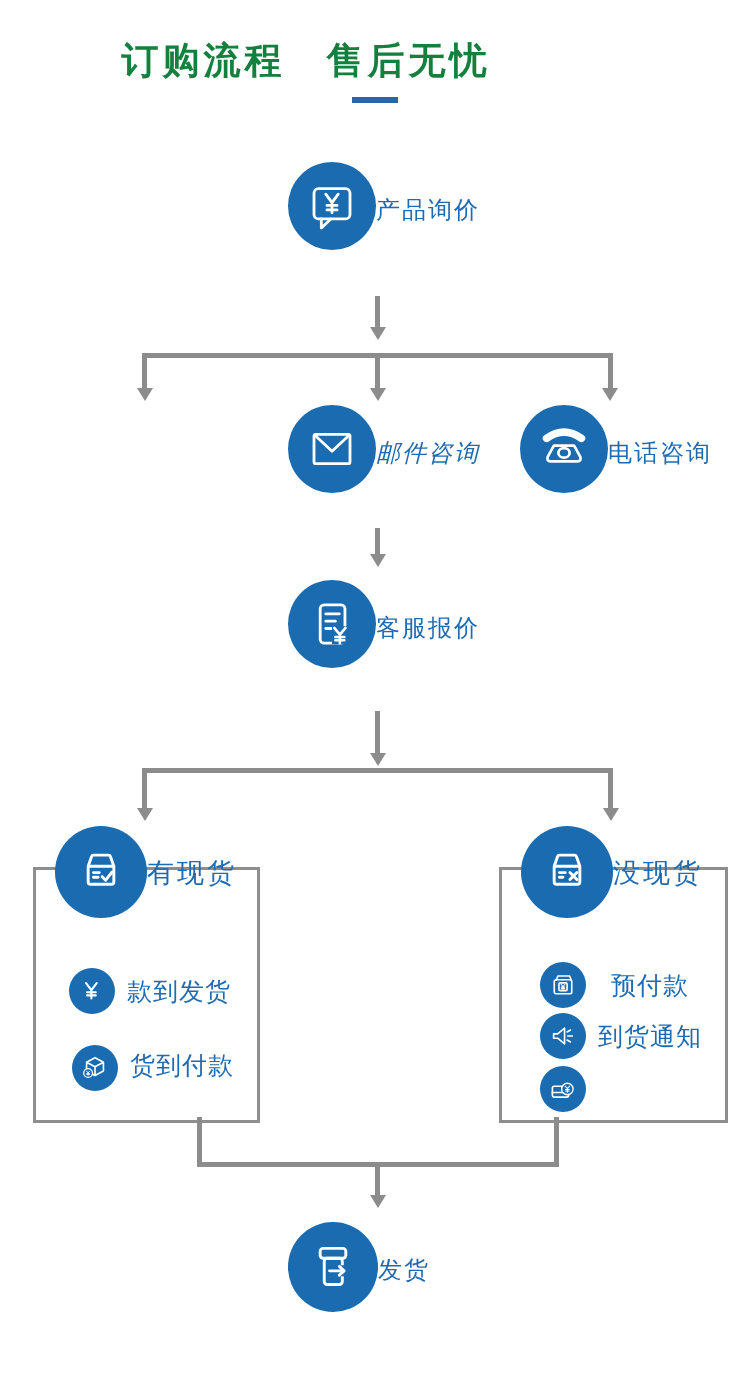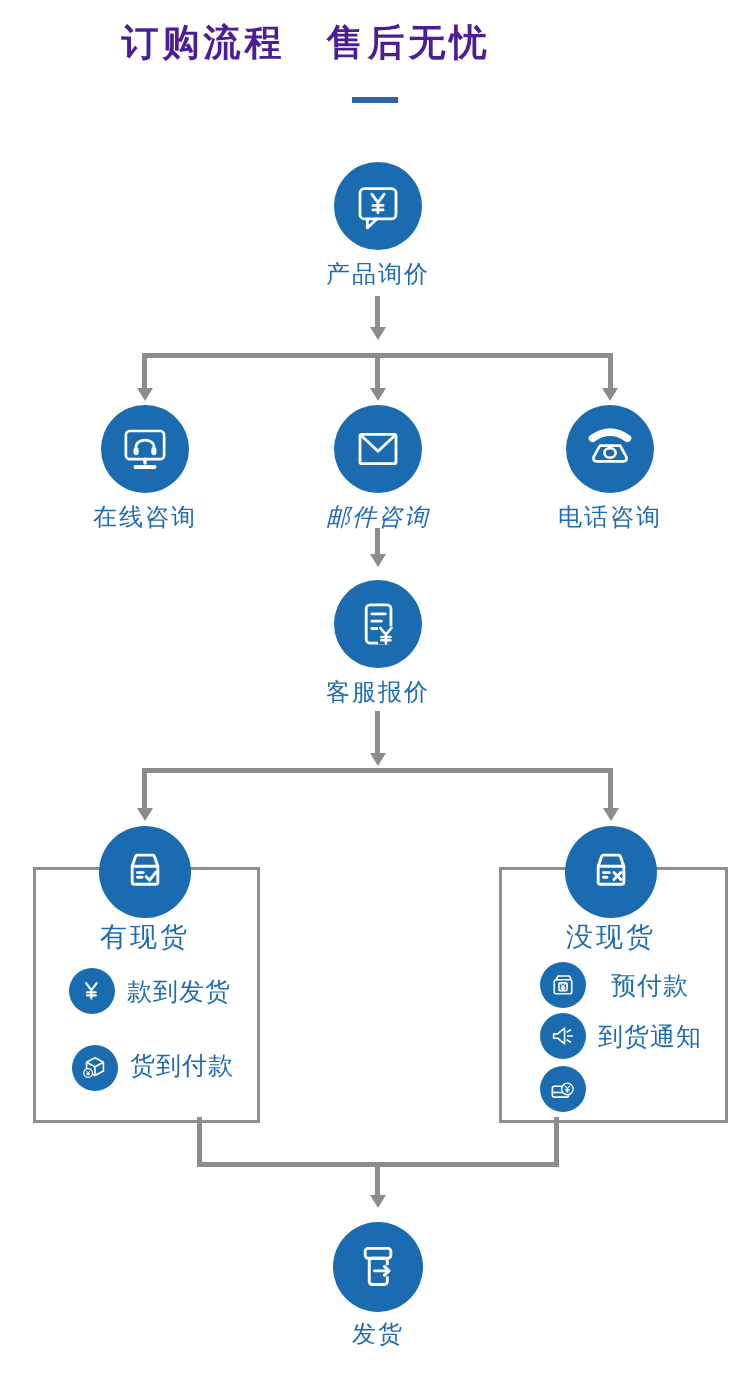--- a/index.html
+++ b/index.html
@@ -1,33 +1,33 @@
 <!DOCTYPE html>
 <html><head>
 <meta charset="utf-8">
 <style>
   html,body{margin:0;padding:0;background:#fff;}
   .canvas{
     position:relative;width:750px;height:1399px;background:#ffffff;
     font-family:"Liberation Sans","DejaVu Sans",sans-serif;overflow:hidden;
   }
   .page-title{
-    position:absolute;top:18px;left:0;width:612px;text-align:center;
-    font-size:37px;font-weight:bold;color:#4c1d95;letter-spacing:4px;white-space:pre;
+    position:absolute;top:36px;left:0;width:612px;text-align:center;
+    font-size:37px;font-weight:bold;color:#15803d;letter-spacing:4px;white-space:pre;
   }
   .title-dash{position:absolute;left:352px;top:97px;width:46px;height:6px;background:#2c64a8;}
 
   
   .cv{position:absolute;width:5px;background:#8c8c8c;}
   .ch{position:absolute;height:5px;background:#8c8c8c;}
   .cah{position:absolute;width:0;height:0;border-left:8px solid transparent;
        border-right:8px solid transparent;border-top:13px solid #8c8c8c;}
 
   
-  .node{position:absolute;width:180px;display:flex;flex-direction:column;align-items:center;}
+  .node{position:absolute;width:180px;display:flex;flex-direction:row;align-items:center;}
   .circle{border-radius:50%;background:#1a6bb0;display:flex;align-items:center;justify-content:center;flex:none;}
   .d88{width:88px;height:88px;}
   .d90{width:90px;height:90px;}
   .d92{width:92px;height:92px;}
   .d46{width:46px;height:46px;}
   .nlabel{margin-top:8px;font-size:24px;color:#1e6ab3;letter-spacing:2px;white-space:nowrap;}
   .glabel{margin-top:1px;font-size:27px;color:#1e6ab3;letter-spacing:3px;white-space:nowrap;}
 
   
   .stock-box{position:absolute;border:3px solid #8e8e8e;background:transparent;}
@@ -85,35 +85,20 @@
         <g class="ic" stroke-width="2.5">
           <rect x="8" y="8.5" width="32" height="27" rx="4"></rect>
           <path d="M14.5 35.5 V43.5 L23 35.5"></path>
           <path d="M18.5 13.5 L24 21 M29.5 13.5 L24 21 M24 21 V30 M19.5 23.5 H28.5 M19.5 27.5 H28.5"></path>
         </g>
       </svg>
     </div>
     <div class="nlabel">产品询价</div>
   </div>
 
-  <div class="node" style="left:55px;top:405px;">
-    <div class="circle d88">
-      <svg width="54" height="54" viewBox="0 0 48 48">
-        <g class="ic" stroke-width="2.4">
-          <rect x="7" y="8" width="34" height="25" rx="3.5"></rect>
-          <path d="M16 27 v-4.5 c0 -8.5 16 -8.5 16 0 V27"></path>
-          <rect x="13.8" y="22.5" width="4.6" height="7" rx="2.2" fill="#fff" stroke="none"></rect>
-          <rect x="29.6" y="22.5" width="4.6" height="7" rx="2.2" fill="#fff" stroke="none"></rect>
-          <path d="M24 33 v3.5" stroke-width="3"></path>
-          <path d="M15.5 40 h17" stroke-width="3.4"></path>
-        </g>
-      </svg>
-    </div>
-    <div class="nlabel">在线咨询</div>
-  </div>
 
   <div class="node" style="left:288px;top:405px;font-style:italic;">
     <div class="circle d88">
       <svg width="54" height="54" viewBox="0 0 48 48">
         <g class="ic" stroke-width="2.5">
           <rect x="8" y="11" width="32" height="26" rx="1.5"></rect>
           <path d="M9.5 12.5 L24 26 L38.5 12.5"></path>
         </g>
       </svg>
     </div>

